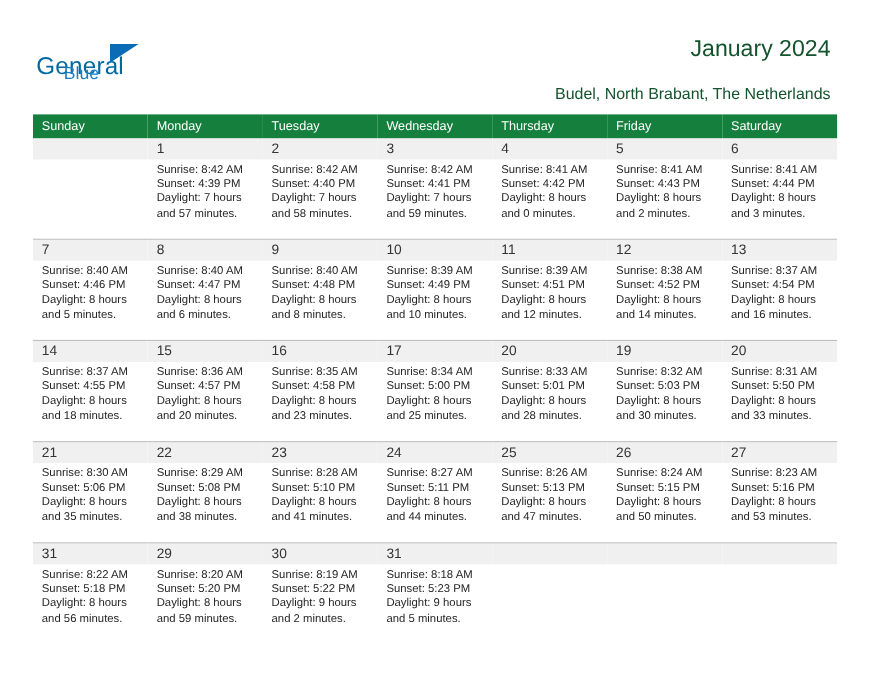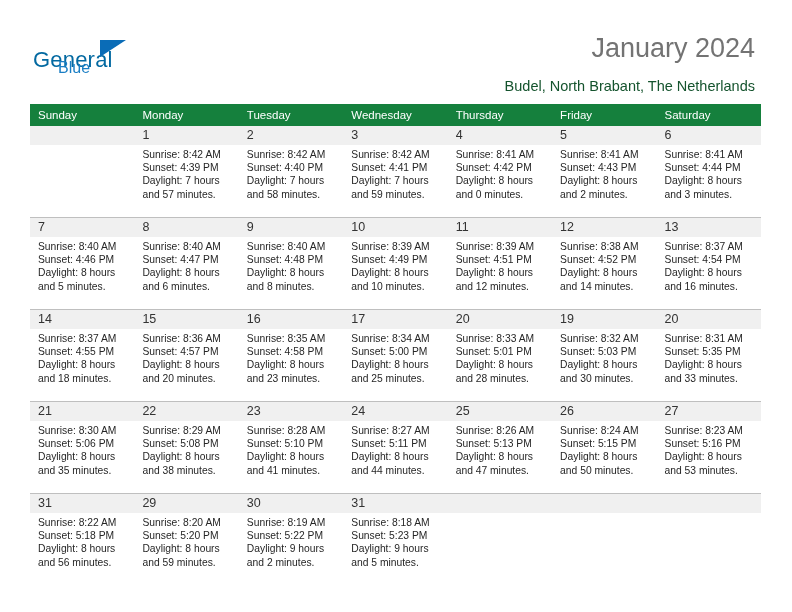--- a/index.html
+++ b/index.html
@@ -65,22 +65,22 @@
     font-size: 16px;
     color: #1a7ec4;
     line-height: 24px;
     font-family: "Liberation Sans", sans-serif;
   }
 
   .title {
     position: absolute;
     right: 37px;
     top: 33px;
-    font-size: 27px;
-    color: #737373;
+    font-size: 21px;
+    color: #14532d;
     text-align: right;
     white-space: nowrap;
     font-weight: normal;
   }
   .subtitle {
     position: absolute;
     right: 37px;
     top: 78px;
     font-size: 14.5px;
     color: #14532d;
@@ -369,21 +369,21 @@
               <div>Sunrise: 8:32 AM</div>
               <div>Sunset: 5:03 PM</div>
               <div>Daylight: 8 hours</div>
               <div>and 30 minutes.</div>
             </div>
           </td>
           <td>
             <span class="daynum">20</span>
             <div class="info">
               <div>Sunrise: 8:31 AM</div>
-              <div>Sunset: 5:35 PM</div>
+              <div>Sunset: 5:50 PM</div>
               <div>Daylight: 8 hours</div>
               <div>and 33 minutes.</div>
             </div>
           </td>
         </tr>
         <tr class="wk-sep">
           <td colspan="7"></td>
         </tr>
         <tr>
           <td>

